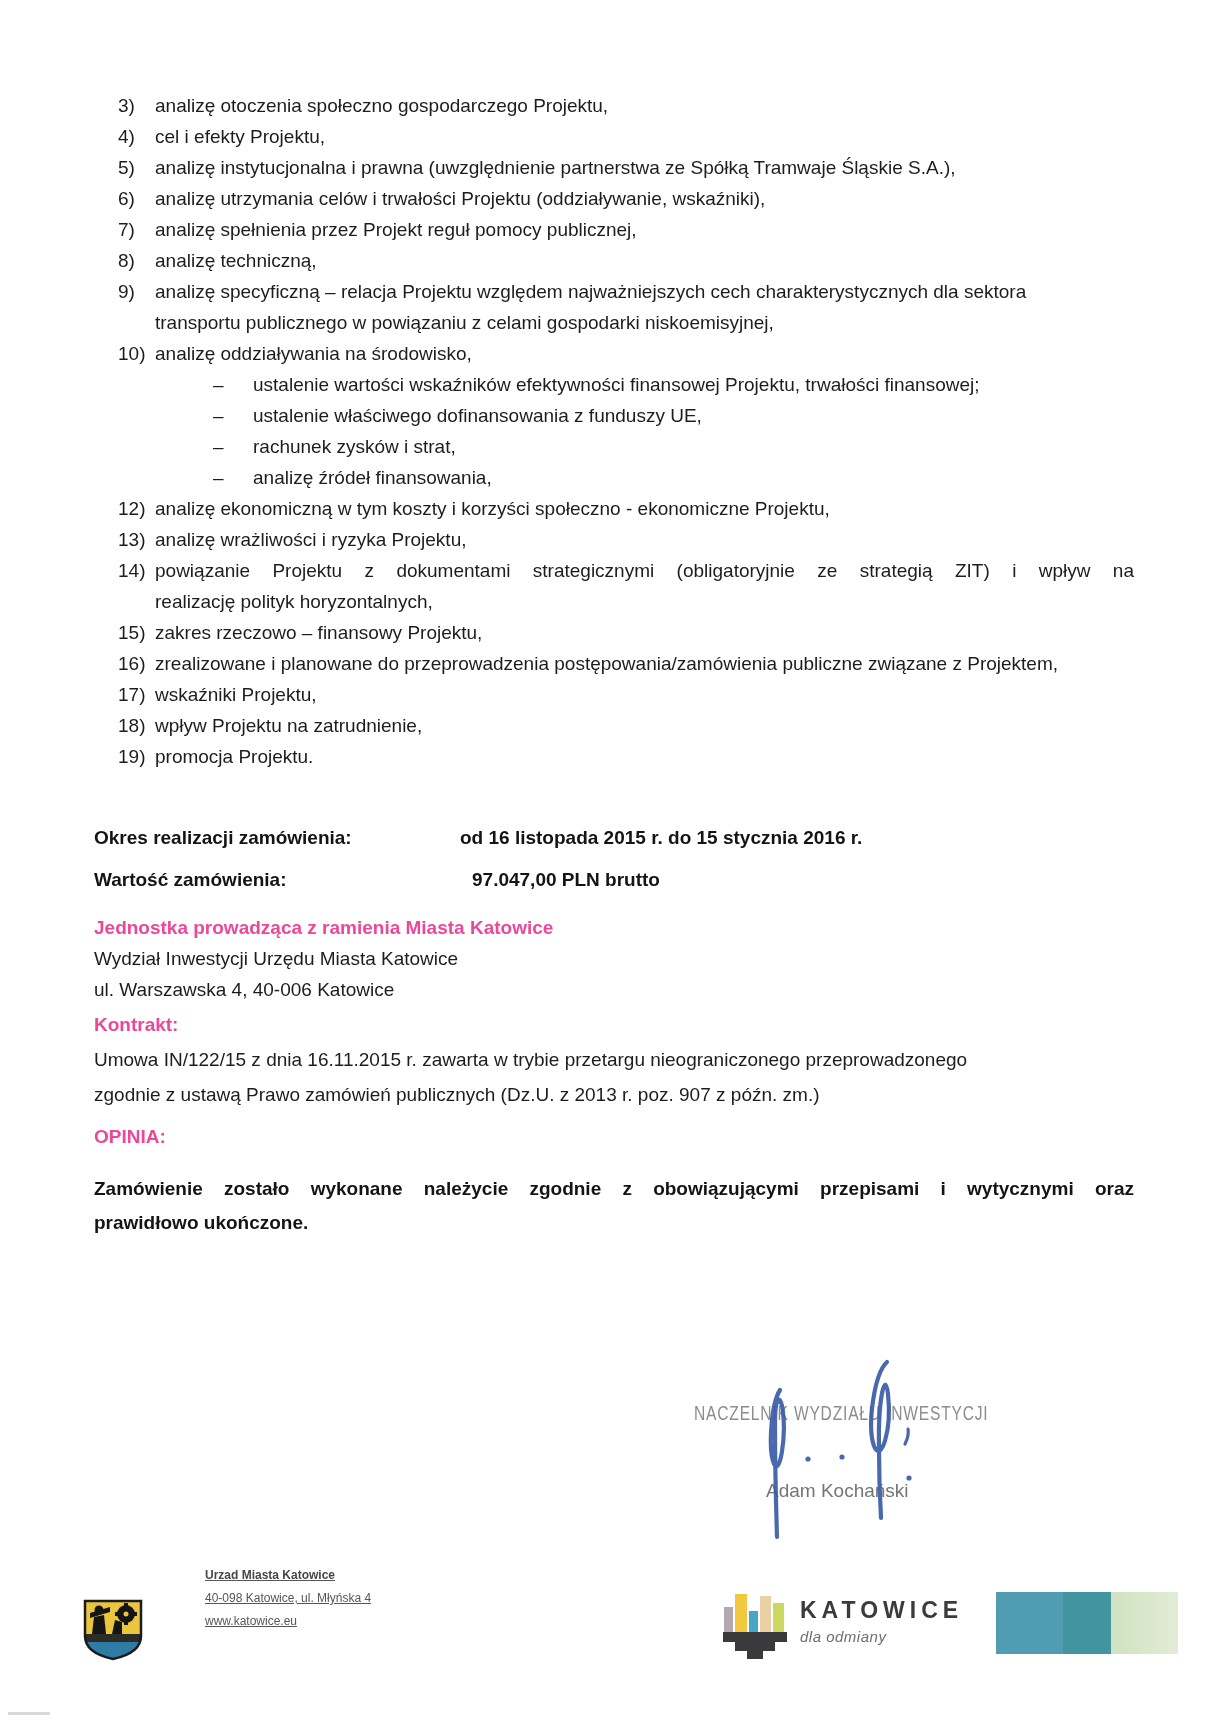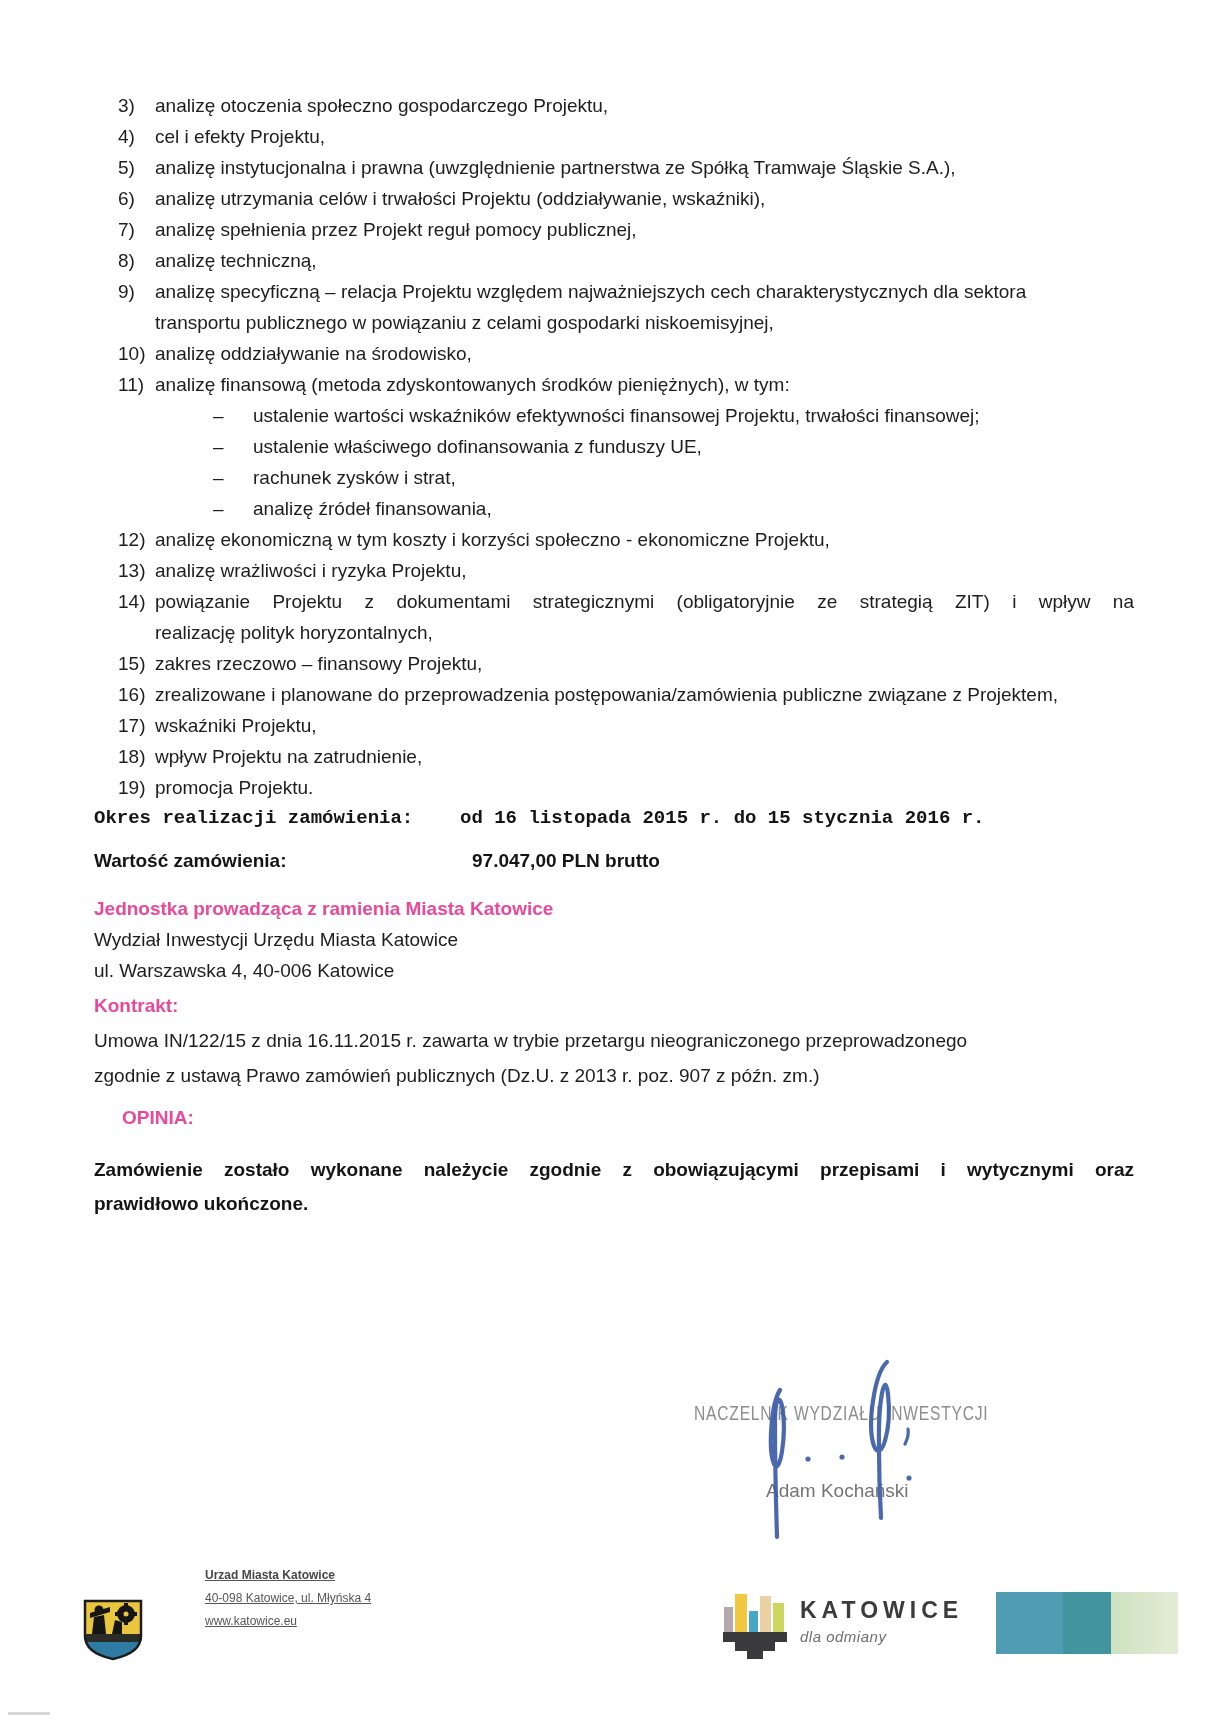--- a/index.html
+++ b/index.html
@@ -12,27 +12,27 @@
   
   .content{position:absolute;left:94px;top:90px;width:1040px;font-size:19px;line-height:31px;}
   .li{display:flex;padding-left:24px;}
   .li .num{flex:0 0 37px;}
   .li .txt{flex:1;}
   .stretch{text-align:justify;text-align-last:justify;}
   .sub{display:flex;padding-left:119px;}
   .sub .dash{flex:0 0 40px;}
   .kv{display:flex;font-weight:bold;color:#141414;}
   .kv .k{flex:0 0 366px;}
-  .kv-first{font-family:Liberation Mono, monospace;}
+  .kv-first{margin-top:50px;}
   .kv-second{margin-top:11px;gap:12px;}
   .h-bold{font-weight:bold;color:#ec4899;}
   .unit-heading{margin-top:17px;}
   .contract-heading{margin-top:4px;}
   .contract-par{line-height:35px;margin-top:2px;}
-  .opinia-heading{margin-top:9px;margin-left:28px;}
+  .opinia-heading{margin-top:9px;}
   .opinion-par{font-weight:bold;color:#141414;line-height:34px;margin-top:20px;}
   .email-link{color:#1a66ad;text-decoration:underline;cursor:pointer;}
   
   .sig-block{position:absolute;left:620px;top:1330px;width:480px;height:260px;}
   .stamp-title{
     position:absolute;left:74px;top:72px;white-space:nowrap;
     font-size:19.5px;letter-spacing:1px;color:#8d8d8d;
     transform:scaleX(0.8);transform-origin:0 0;
   }
   .stamp-name{position:absolute;left:146px;top:150px;font-size:19px;color:#757575;}
@@ -84,25 +84,21 @@
     </div>
     <div class="li">
       <span class="num">9)</span>
       <span class="txt">
         <div>analizę specyficzną – relacja Projektu względem najważniejszych cech charakterystycznych dla sektora</div>
         <div>transportu publicznego w powiązaniu z celami gospodarki niskoemisyjnej,</div>
       </span>
     </div>
     <div class="li">
       <span class="num">10)</span>
-      <span class="txt">analizę oddziaływanie na środowisko,</span>
-    </div>
-    <div class="li">
-      <span class="num">11)</span>
-      <span class="txt">analizę finansową (metoda zdyskontowanych środków pieniężnych), w tym:</span>
+      <span class="txt">analizę oddziaływania na środowisko,</span>
     </div>
 
     <div class="sub">
       <span class="dash">–</span>
       <span class="txt">ustalenie wartości wskaźników efektywności finansowej Projektu, trwałości finansowej;</span>
     </div>
     <div class="sub">
       <span class="dash">–</span>
       <span class="txt">ustalenie właściwego dofinansowania z funduszy UE,</span>
     </div>

